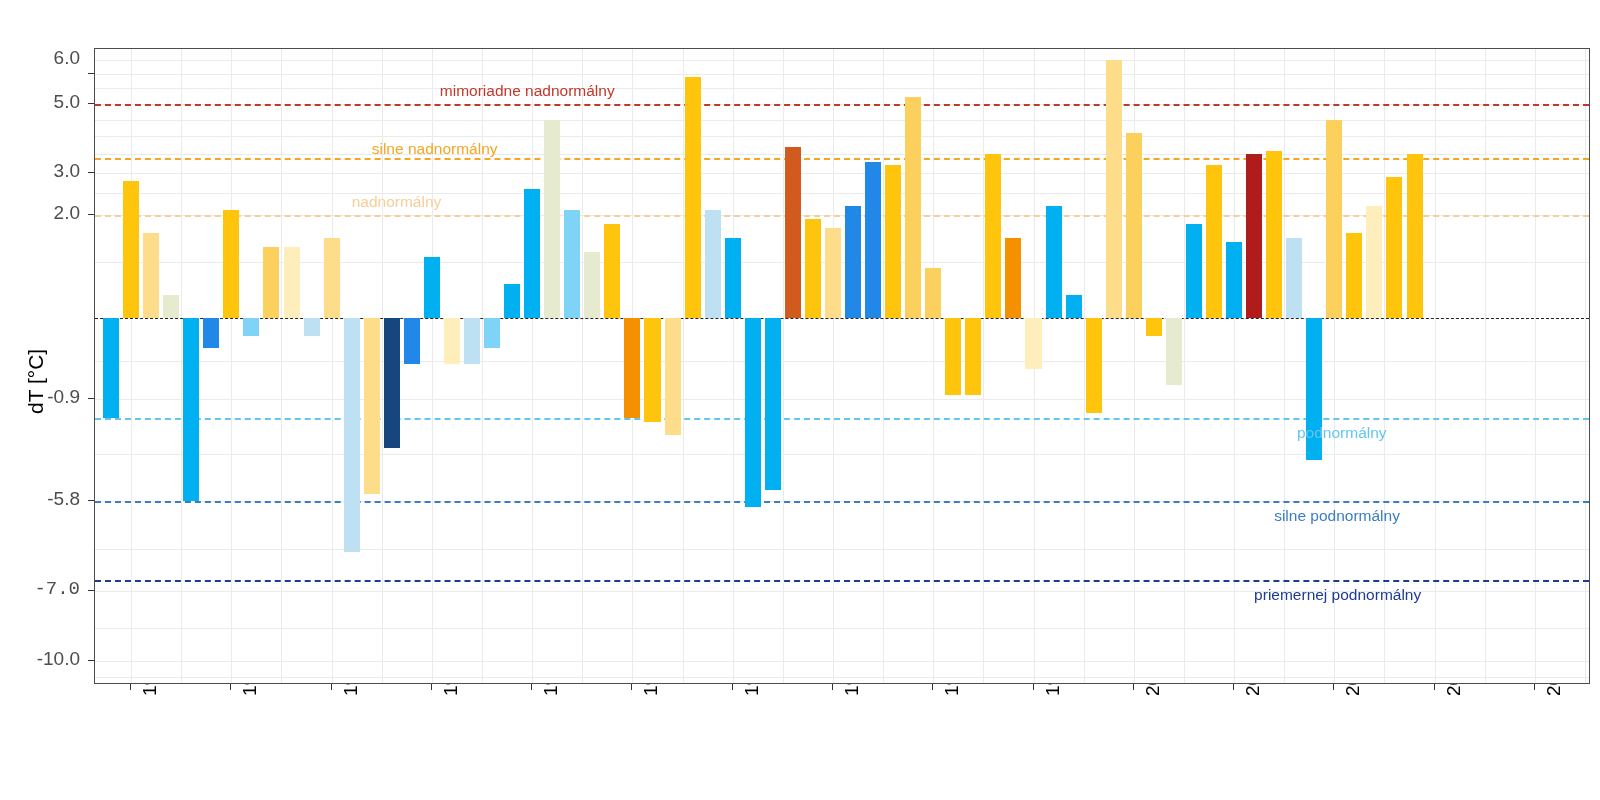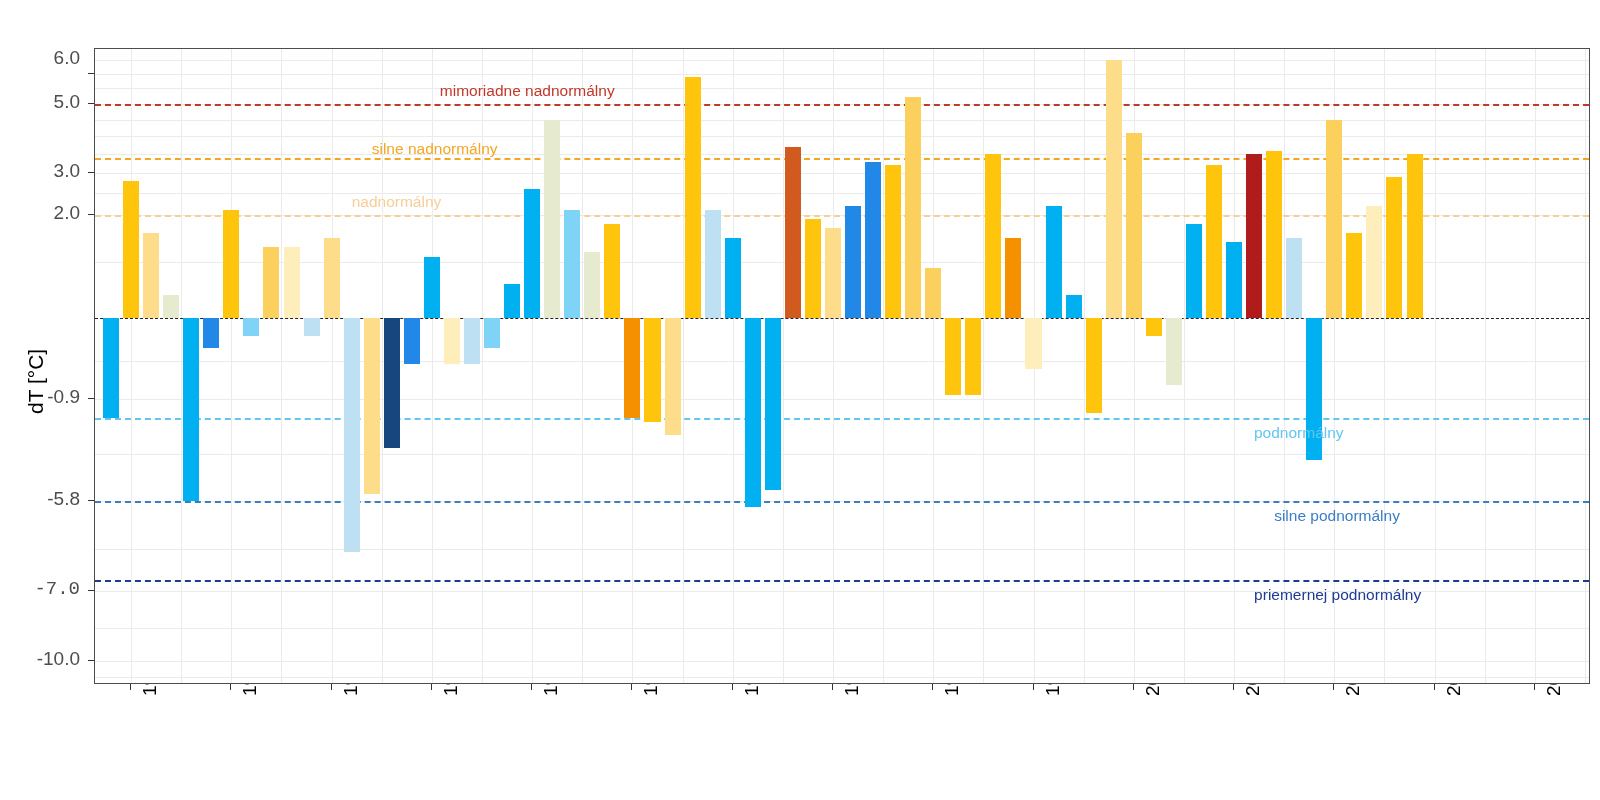--- a/index.html
+++ b/index.html
@@ -229,20 +229,20 @@
           <div class="bar" style="left: 1391.72px; width: 16.0429px; background: rgb(253, 220, 138);"></div>
           <div class="bar" style="left: 1411.77px; width: 16.0429px; background: rgb(252, 208, 92);"></div>
           <div class="bar" style="left: 1431.83px; width: 16.0429px; background: rgb(255, 196, 12);"></div>
           <div class="bar" style="left: 1451.88px; width: 16.0429px; background: rgb(255, 196, 12);"></div>
           <div class="bar" style="left: 1471.94px; width: 16.0429px; background: rgb(255, 196, 12);"></div>
         </div>
       <div id="reftext">
           <div class="reflabel" style="color: rgb(192, 57, 43); left: 296.794px; top: 32.5062px; margin-left: 48px;">mimoriadne nadnormálny</div>
           <div class="reflabel" style="color: rgb(245, 166, 35); left: 276.74px; top: 91px;">silne nadnormálny</div>
           <div class="reflabel" style="color: rgb(247, 206, 154); left: 256.686px; top: 143.647px;">nadnormálny</div>
-          <div class="reflabel" style="color: rgb(99, 198, 240); left: 1159px; top: 374.862px;">podnormálny</div>
+          <div class="reflabel" style="color: rgb(99, 198, 240); left: 1202px; top: 374.862px;">podnormálny</div>
           <div class="reflabel" style="color: rgb(59, 125, 196); left: 1179.15px; top: 457.541px;">silne podnormálny</div>
           <div class="reflabel" style="color: rgb(31, 58, 147); left: 1159.1px; top: 536.961px;">priemernej podnormálny</div>
         </div>
     </div>
   </div>
 
 </div>
 
 </body></html>

